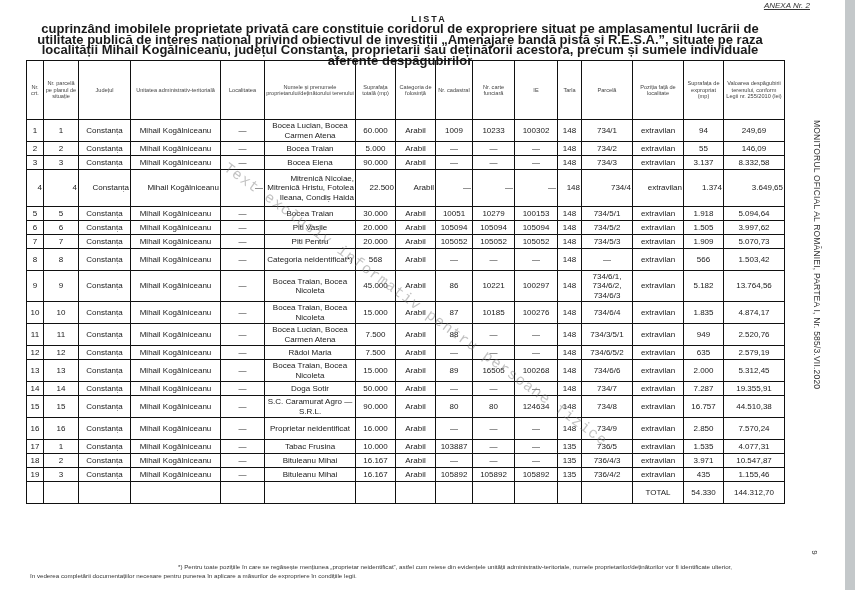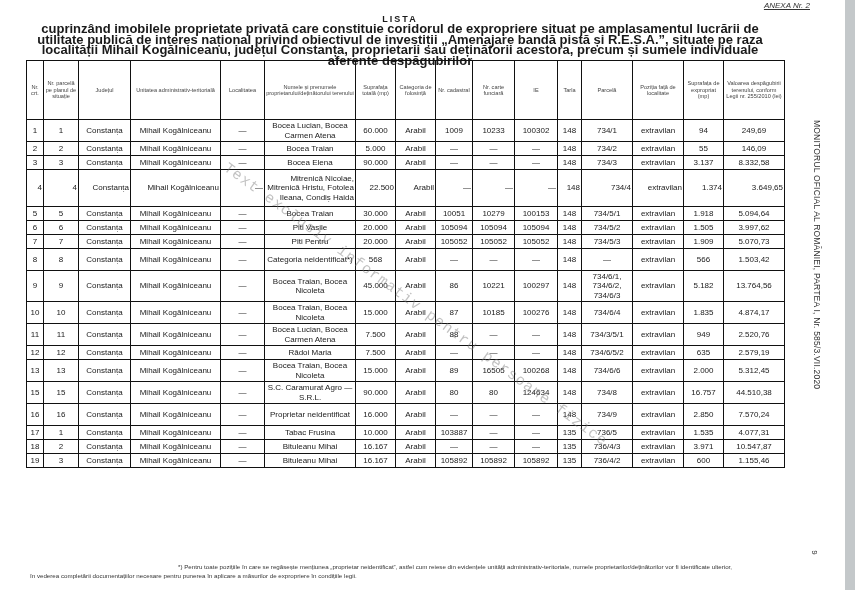--- a/index.html
+++ b/index.html
@@ -1,20 +1,20 @@
 <!DOCTYPE html>
 <html><head>
 <meta charset="utf-8">
 <style>
   html, body { margin:0; padding:0; }
   body { width:855px; height:590px; background:#ffffff; position:relative; overflow:hidden;
          font-family:"Liberation Sans", sans-serif; color:#1a1a1a; }
   .scrollbar { position:absolute; right:0; top:0; width:10px; height:590px; background:#c4c8ca; }
   .annex { position:absolute; right:45px; top:1px; font-size:8px; font-style:italic; text-decoration:underline; color:#333; }
-  .title { position:absolute; left:0; width:800px; text-align:center; }
+  .title { position:absolute; left:0; width:800px; text-align:center;padding-left:29px; }
   .t1 { top:14px; font-size:9px; font-weight:bold; letter-spacing:2px; }
   .t2 { top:24px; font-size:13px; font-weight:bold; line-height:10.5px; padding:0 25px; box-sizing:border-box; }
   table.main { position:absolute; left:26px; top:60px; width:758px; border-collapse:collapse; table-layout:fixed; }
   table.main td, table.main th { border:1.4px solid #111; text-align:center; vertical-align:middle; font-size:8px; padding:0 1px; line-height:9.5px; }
   table.main th { font-weight:normal; font-size:5.6px; line-height:6.4px; color:#444; height:58px; }
   tr.r1 td { height:21px; }
   tr.r2 td { height:13px; }
   tr.r3 td { height:30px; }
   tr.r4 td { height:36px;text-align:right; }
   .footnote { position:absolute; left:30px; top:562px; width:760px; font-size:6.2px; color:#333; line-height:9px; }
@@ -300,20 +300,38 @@
         <td>Arabil</td>
         <td>89</td>
         <td>16505</td>
         <td>100268</td>
         <td>148</td>
         <td>734/6/6</td>
         <td>extravilan</td>
         <td>2.000</td>
         <td>5.312,45</td>
       </tr>
+      <tr class="r2">
+        <td>14</td>
+        <td>14</td>
+        <td>Constanța</td>
+        <td>Mihail Kogălniceanu</td>
+        <td>—</td>
+        <td>Doga Sotir</td>
+        <td>50.000</td>
+        <td>Arabil</td>
+        <td>—</td>
+        <td>—</td>
+        <td>—</td>
+        <td>148</td>
+        <td>734/7</td>
+        <td>extravilan</td>
+        <td>7.287</td>
+        <td>19.355,91</td>
+      </tr>
       <tr class="r1">
         <td>15</td>
         <td>15</td>
         <td>Constanța</td>
         <td>Mihail Kogălniceanu</td>
         <td>—</td>
         <td>S.C. Caramurat Agro — S.R.L.</td>
         <td>90.000</td>
         <td>Arabil</td>
         <td>80</td>
@@ -387,22 +405,40 @@
         <td>—</td>
         <td>Bituleanu Mihai</td>
         <td>16.167</td>
         <td>Arabil</td>
         <td>105892</td>
         <td>105892</td>
         <td>105892</td>
         <td>135</td>
         <td>736/4/2</td>
         <td>extravilan</td>
-        <td>600</td>
+        <td>435</td>
         <td>1.155,46</td>
+      </tr>
+      <tr class="r1">
+        <td></td>
+        <td></td>
+        <td></td>
+        <td></td>
+        <td></td>
+        <td></td>
+        <td></td>
+        <td></td>
+        <td></td>
+        <td></td>
+        <td></td>
+        <td></td>
+        <td></td>
+        <td>TOTAL</td>
+        <td>54.330</td>
+        <td>144.312,70</td>
       </tr>
     </tbody>
 </table>
 
 <div class="footnote">
   <div class="l1">*) Pentru toate pozițiile în care se regăsește mențiunea „proprietar neidentificat”, astfel cum reiese din evidențele unității administrativ-teritoriale, numele proprietarilor/deținătorilor vor fi identificate ulterior,</div>
   <div>în vederea completării documentațiilor necesare pentru punerea în aplicare a măsurilor de expropriere în condițiile legii.</div>
 </div>
 
 <div class="side">MONITORUL OFICIAL AL ROMÂNIEI, PARTEA I, Nr. 585/3.VII.2020</div>

